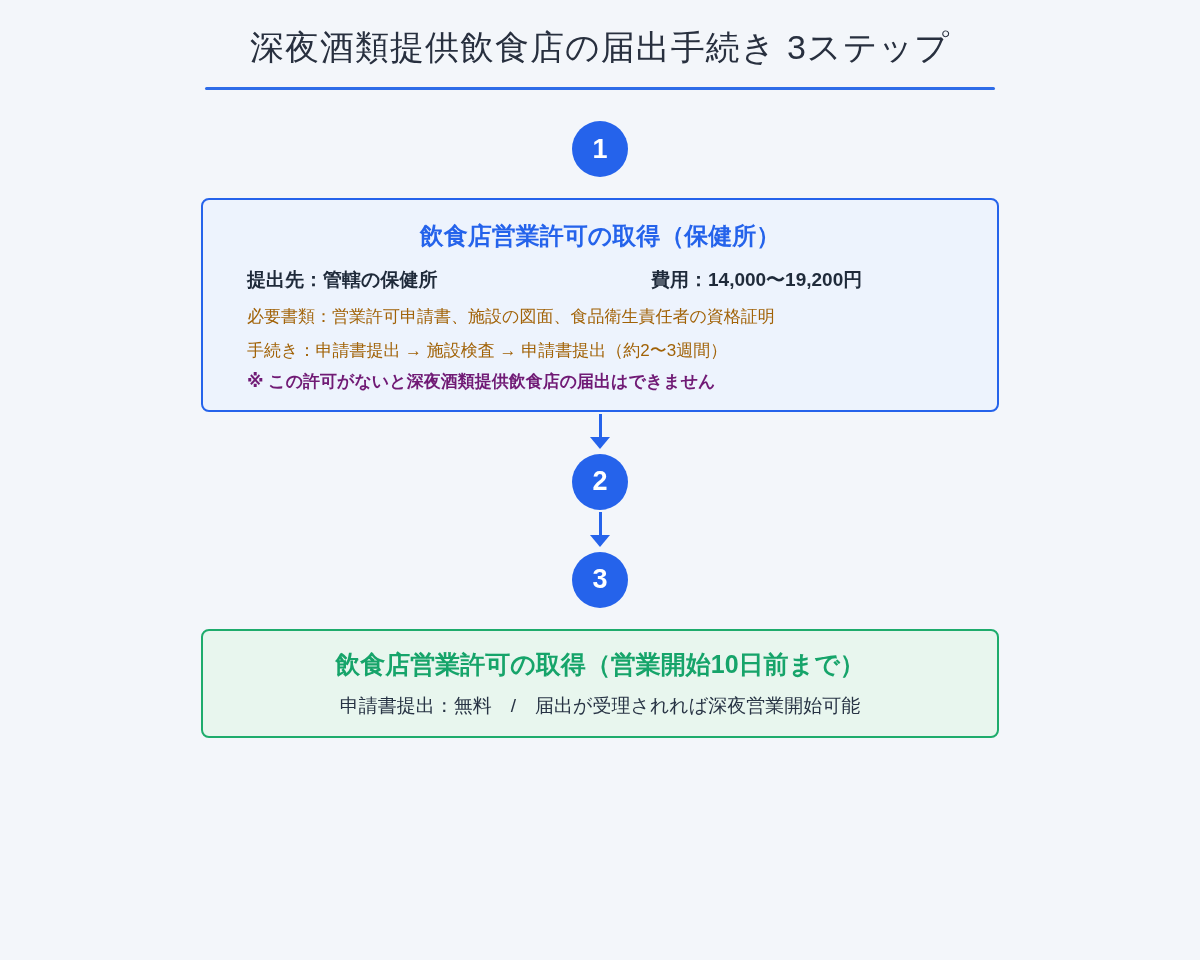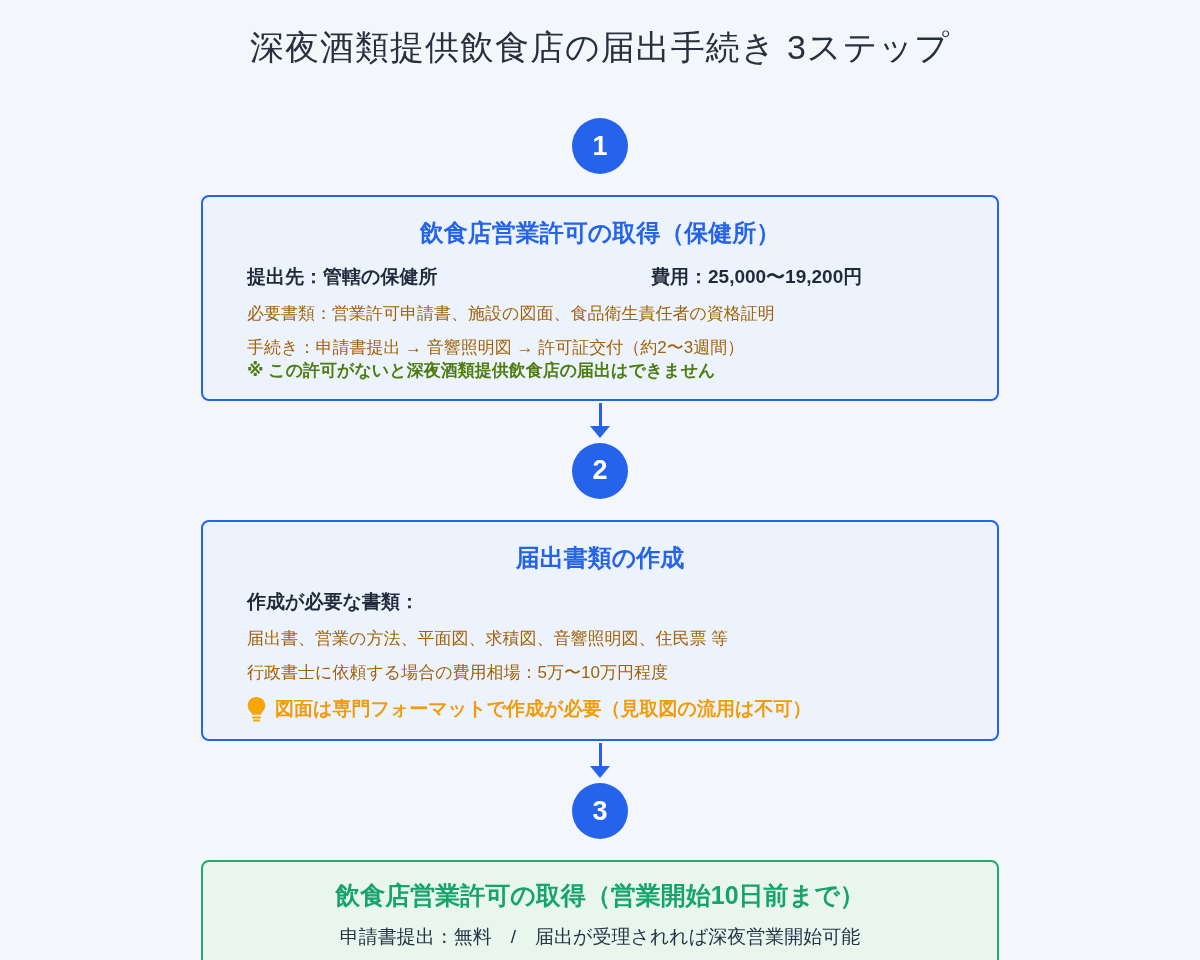--- a/index.html
+++ b/index.html
@@ -48,21 +48,22 @@
   .info-row {
     display: flex; align-items: baseline;
     font-size: 19px; font-weight: bold; color: #1f2a3a;
   }
   .info-left { width: 404px; flex: none; }
   .detail-line {
     font-size: 17px; color: #a16207;
     margin-top: 13px; line-height: 1.25;
   }
   .warning-line {
-    font-size: 17px; font-weight: bold; color: #4d7c0f;
+    font-size: 17px; font-weight: bold; color: #701a75;
+    margin-top: 8px;
   }
   .lead-line {
     font-size: 19px; font-weight: bold; color: #1f2a3a;
     margin-top: 2px;
   }
   .tip-row {
     display: flex; align-items: center; gap: 9px;
     margin-top: 13px;
   }
   .tip-text {
@@ -101,50 +102,34 @@
 
   <div class="page-title">深夜酒類提供飲食店の届出手続き 3ステップ</div>
   <div class="title-underline"></div>
 
   <div class="step-circle circle-1">1</div>
 
   <div class="card">
     <div class="card-title">飲食店営業許可の取得（保健所）</div>
     <div class="info-row">
       <span class="info-left">提出先：管轄の保健所</span>
-      <span class="info-right">費用：25,000〜19,200円</span>
+      <span class="info-right">費用：14,000〜19,200円</span>
     </div>
     <div class="detail-line">必要書類：営業許可申請書、施設の図面、食品衛生責任者の資格証明</div>
-    <div class="detail-line">手続き：申請書提出 → 音響照明図 → 許可証交付（約2〜3週間）</div>
+    <div class="detail-line">手続き：申請書提出 → 施設検査 → 申請書提出（約2〜3週間）</div>
     <div class="warning-line">※ この許可がないと深夜酒類提供飲食店の届出はできません</div>
   </div>
 
   <div class="arrow-down">
     <div class="arrow-line"></div>
     <div class="arrow-head"></div>
   </div>
 
   <div class="step-circle circle-mid">2</div>
 
-  <div class="card">
-    <div class="card-title">届出書類の作成</div>
-    <div class="lead-line">作成が必要な書類：</div>
-    <div class="detail-line">届出書、営業の方法、平面図、求積図、音響照明図、住民票 等</div>
-    <div class="detail-line">行政書士に依頼する場合の費用相場：5万〜10万円程度</div>
-    <div class="tip-row">
-      <span class="bulb">
-        <svg width="19" height="25" viewBox="0 0 19 25">
-          <path d="M9.5 0C4.4 0 0.7 3.8 0.7 8.4c0 2.7 1.3 4.5 2.6 6 0.9 1.1 1.6 2.2 1.8 3.4h8.8c0.2-1.2 0.9-2.3 1.8-3.4 1.3-1.5 2.6-3.3 2.6-6C18.3 3.8 14.6 0 9.5 0z" fill="#f6a609"></path>
-          <rect x="5" y="19.4" width="9" height="2.1" rx="1" fill="#f6a609"></rect>
-          <rect x="6" y="22.6" width="7" height="1.9" rx="0.95" fill="#f6a609"></rect>
-        </svg>
-      </span>
-      <span class="tip-text">図面は専門フォーマットで作成が必要（見取図の流用は不可）</span>
-    </div>
-  </div>
 
   <div class="arrow-down">
     <div class="arrow-line"></div>
     <div class="arrow-head"></div>
   </div>
 
   <div class="step-circle circle-mid">3</div>
 
   <div class="card card-final">
     <div class="card-title">飲食店営業許可の取得（営業開始10日前まで）</div>

